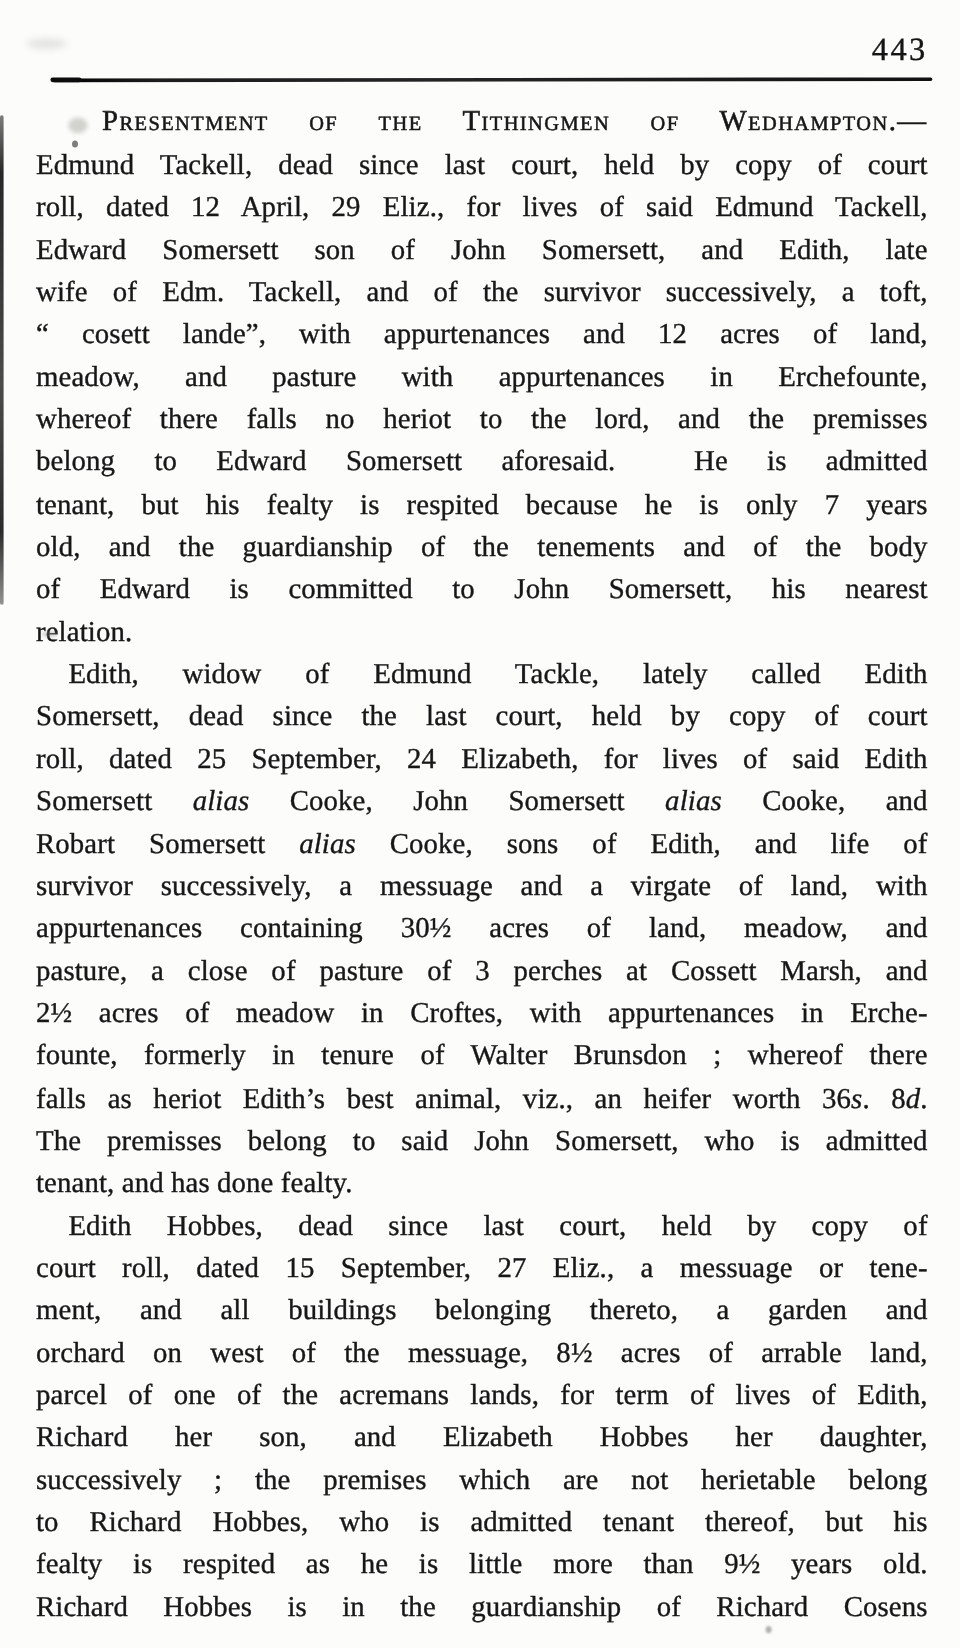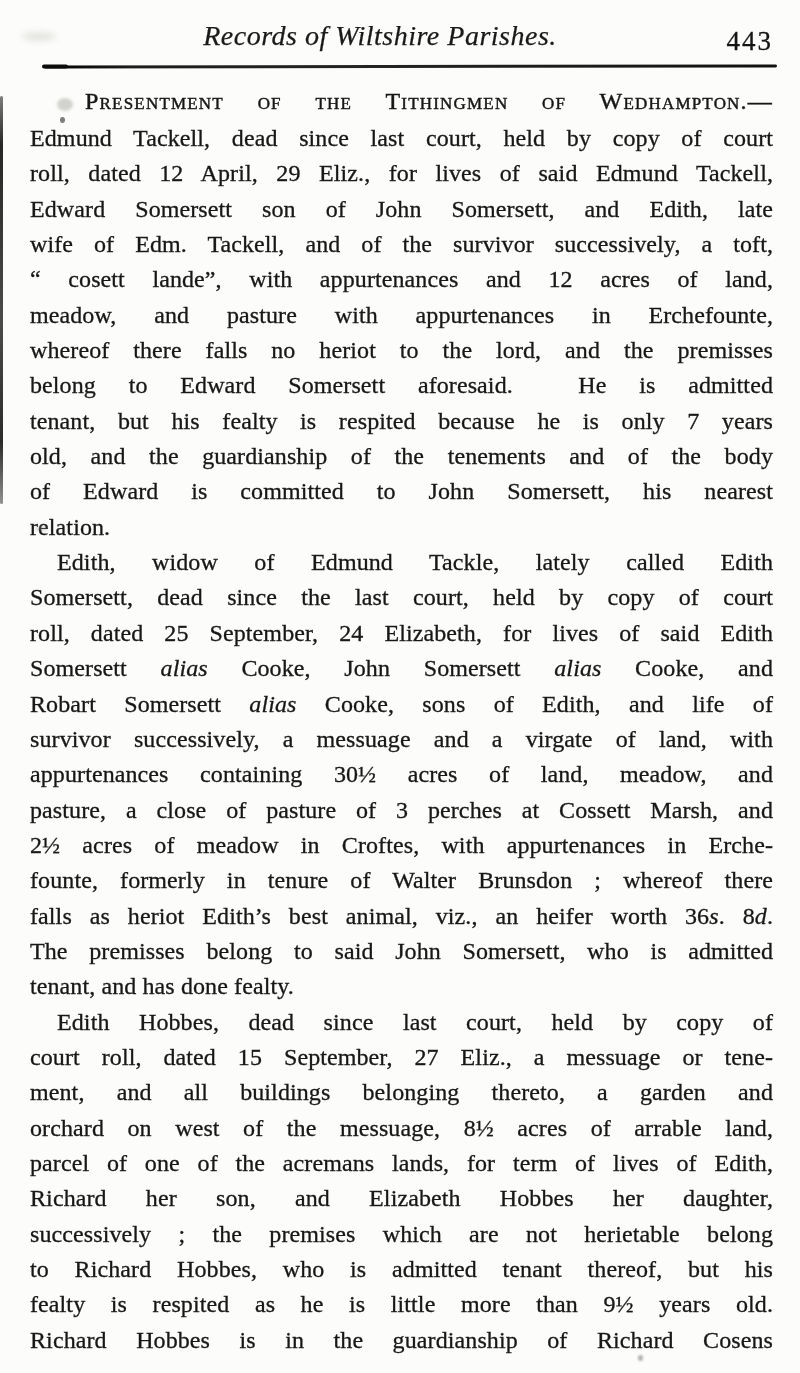--- a/index.html
+++ b/index.html
@@ -97,21 +97,20 @@
   .smudge-heading-dot { left: 60px; top: 117px; width: 5px; height: 6px; opacity: 0.75; filter: blur(0.6px); background:#555; }
   .smudge-para2 { left: 35px; top: 526px; width: 13px; height: 5px; opacity: 0.35; filter: blur(1.4px); }
   .smudge-lastline { left: 638px; top: 1355px; width: 5px; height: 6px; opacity: 0.5; filter: blur(0.8px); background:#666; }
 </style>
 </head>
 <body>
 
 <div class="paper-vignette"></div>
 
 <div class="page-header">
-  <div class="running-title">Records of Wiltshire Parishes.</div>
   <div class="page-number">443</div>
   <div class="header-rule"></div>
 </div>
 
 <div class="text-block">
     <div>
       <div class="line sc"><span>Presentment of the Tithingmen of Wedhampton.—</span></div>
       <div class="line"><span>Edmund Tackell, dead since last court, held by copy of court</span></div>
       <div class="line"><span>roll, dated 12 April, 29 Eliz., for lives of said Edmund Tackell,</span></div>
       <div class="line"><span>Edward Somersett son of John Somersett, and Edith, late</span></div>

